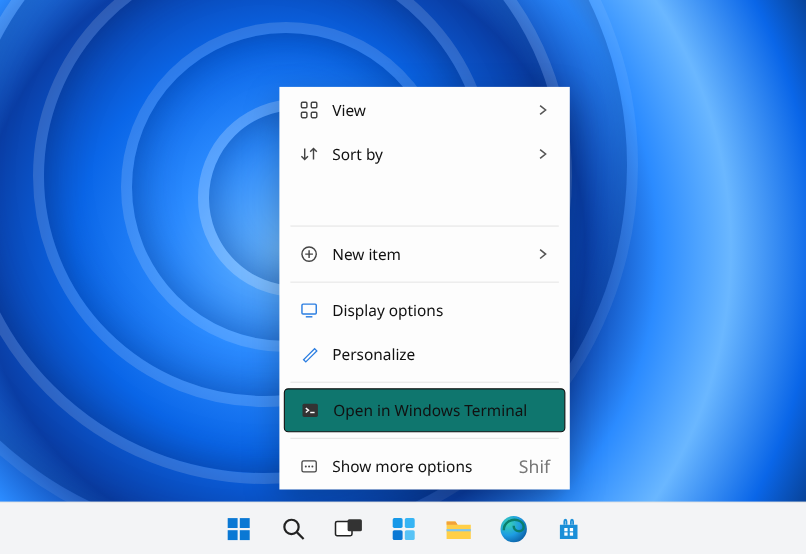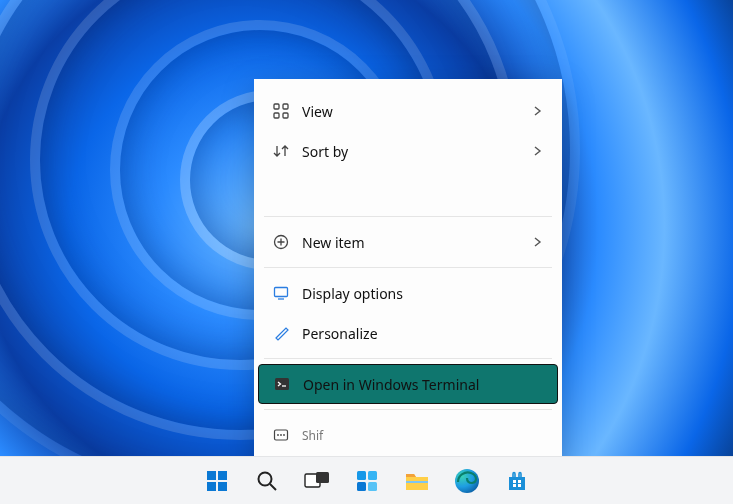--- a/index.html
+++ b/index.html
@@ -18,24 +18,24 @@
   }
   .s1 { width: 560px; height: 560px; left: -40px; top: -120px; }
   .s2 { width: 420px; height: 420px; left: 30px; top: -50px; }
   .s3 { width: 300px; height: 300px; left: 110px; top: 20px; }
   .s4 { width: 700px; height: 700px; left: -120px; top: -200px; border-color: rgba(255,255,255,0.08); }
   .s5 { width: 180px; height: 180px; left: 180px; top: 90px; border-color: rgba(255,255,255,0.22); }
 
   .context-menu {
     position: absolute;
     left: 254px; top: 79px;
-    width: 308px;
+    width: 264px;
     background: #fdfdfd;
     border-radius: 0;
-    padding: 12px 0;
+    padding: 1px 0;
     box-shadow: 0 10px 30px rgba(0,0,0,0.25);
     font-size: 14px;
     color: #111;
   }
   .menu-item {
     display: flex;
     align-items: center;
     height: 40px;
     padding: 0 14px;
     margin: 0 4px;
@@ -48,21 +48,21 @@
     border-radius: 4px;
     background: #0f766e;
   }
   .menu-item .mi-icon {
     width: 18px; height: 18px;
     flex: 0 0 18px;
     margin-right: 12px;
     display: flex; align-items: center; justify-content: center;
   }
   .menu-item .mi-label { flex: 1; }
-  .menu-item .mi-accel { font-size: 12px; color: #777; }
+  .menu-item .mi-accel { font-size: 16px; color: #777; }
   .menu-item .mi-chevron {
     width: 12px; display: flex; justify-content: center; color: #555;
   }
   .menu-sep { height: 1px; background: #e5e5e5; margin: 5px 10px; }
 
   
   .taskbar {
     position: absolute; left: 0; right: 0; bottom: 0; height: 48px;
     background: #f3f4f6;
     border-top: 1px solid rgba(0,0,0,0.06);
@@ -186,20 +186,21 @@
 
     <div class="menu-item">
       <span class="mi-icon">
         <svg width="16" height="16">
             <rect x="1.5" y="3" width="13" height="10" rx="1.5" fill="none" stroke="#444" stroke-width="1.2"></rect>
             <circle cx="5" cy="8" r="0.9" fill="#444"></circle>
             <circle cx="8" cy="8" r="0.9" fill="#444"></circle>
             <circle cx="11" cy="8" r="0.9" fill="#444"></circle>
           </svg>
       </span>
+      <span class="mi-label">Show more options</span>
       <span class="mi-accel">Shif</span>
     </div>
 
   </div>
 
   <div class="taskbar">
 
     <div class="tb-btn">
       <svg width="24" height="24">
         <rect x="2" y="2" width="9" height="9" fill="#0a78d4"></rect>

